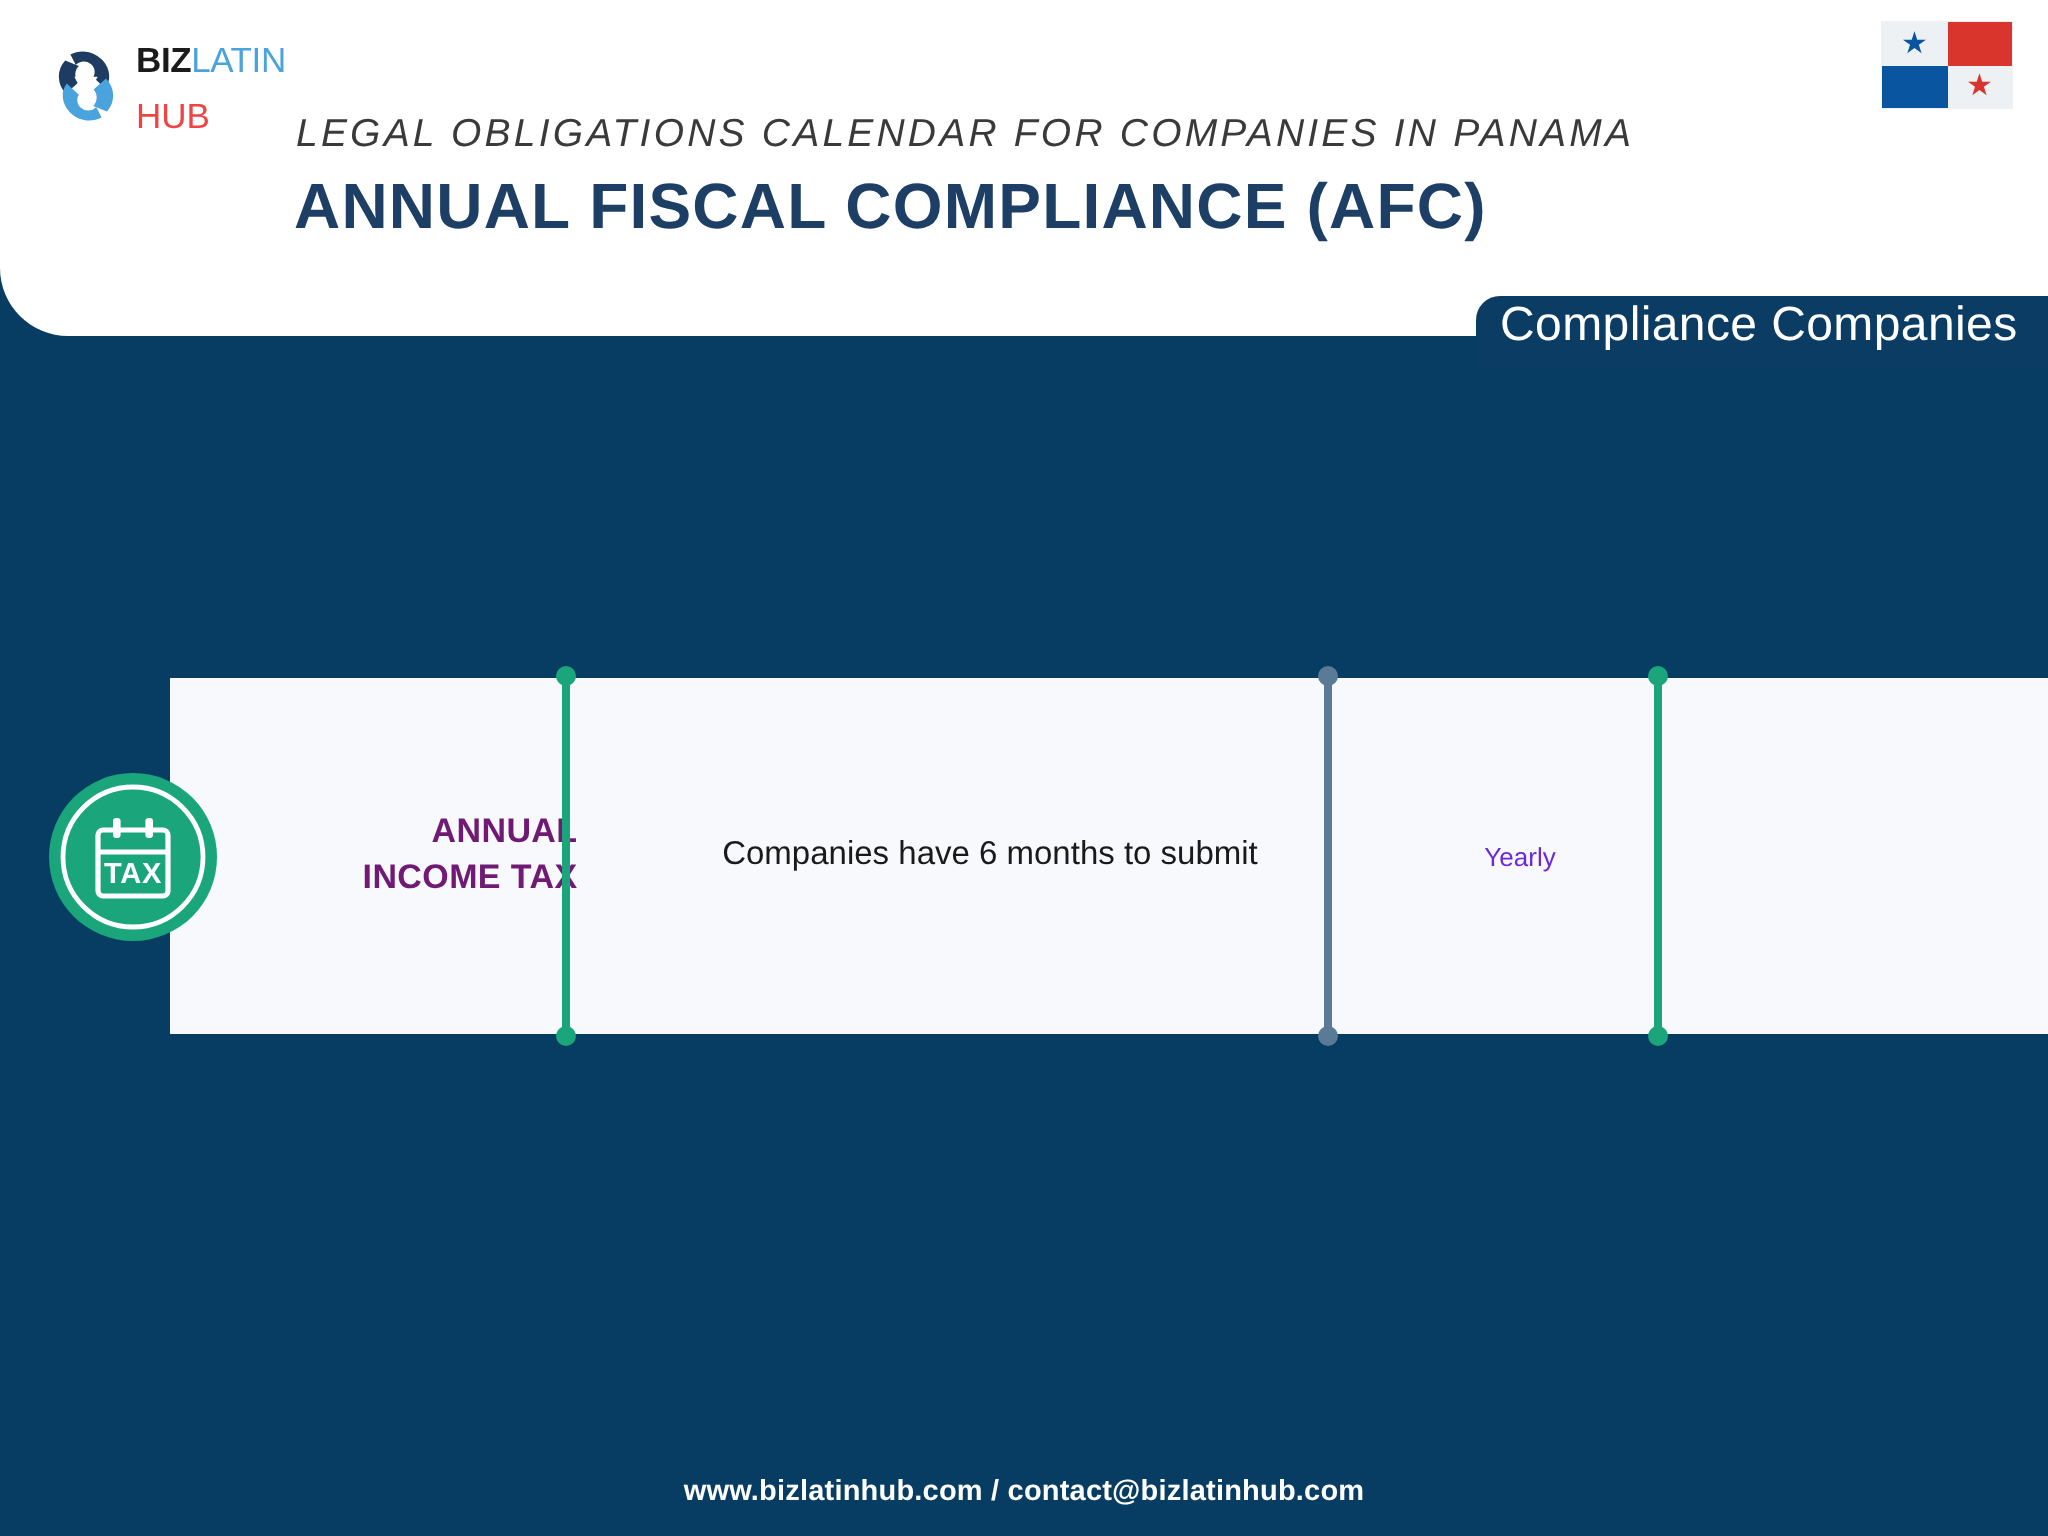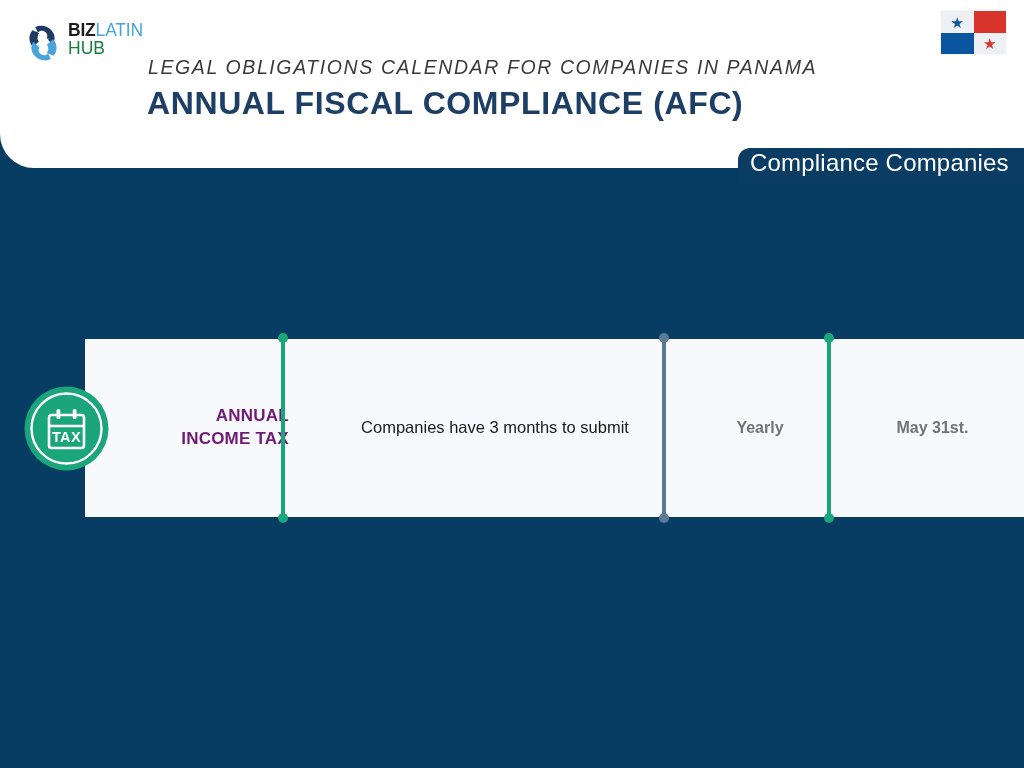--- a/index.html
+++ b/index.html
@@ -56,22 +56,22 @@
     font-size: 17.5px;
     font-weight: 700;
     letter-spacing: -0.2px;
     white-space: nowrap;
   }
   .logo-biz { color: #1b1b1b; }
   .logo-latin { color: #4aa3dd; font-weight: 400; }
   .logo-line2 {
     font-size: 17.5px;
     font-weight: 400;
-    color: #15803d;
-    margin-top: 0;
+    color: #ef4444;
+    margin-top: 10px;
   }
 
   
   #flag {
     position: absolute;
     left: 941px; top: 11px;
     width: 65px; height: 43px;
     display: grid;
     grid-template-columns: 1fr 1fr;
     grid-template-rows: 1fr 1fr;
@@ -181,23 +181,23 @@
     letter-spacing: 0.2px;
     text-align: right;
   }
   #cell-description {
     font-size: 16.5px;
     font-weight: 400;
     color: #1a1a1a;
     line-height: 1.45;
   }
   #cell-frequency, #cell-duedate {
-    font-size: 16px;
-    font-weight: 700;
-    color: #737373;
+    font-size: 13px;
+    font-weight: 400;
+    color: #6d28d9;
   }
 
   
   .divider {
     position: absolute;
     width: 4px;
     top: 331px;
     height: 194px;
   }
   .divider .line {
@@ -280,27 +280,26 @@
   <div id="row-card">
     <div class="cell" id="cell-activity" style="left:60px; width:180px;">
       <span>
         <span>ANNUAL</span><br>
         <span>INCOME TAX</span>
       </span>
     </div>
 
     <div class="cell" id="cell-description" style="left:240px; width:340px;">
       <span>
-        <span>Companies have 3 months to submit</span><br>
+        <span>Companies have 6 months to submit</span><br>
       </span>
     </div>
 
     <div class="cell" id="cell-frequency" style="left:590px; width:170px;">Yearly</div>
 
-    <div class="cell" id="cell-duedate" style="left:760px; width:175px;">May 31st.</div>
   </div>
 
   <div class="divider" style="left:281px;">
     <div class="line" style="background:#1aa67a;"></div>
     <div class="dot top" style="background:#1aa67a;"></div>
     <div class="dot bottom" style="background:#1aa67a;"></div>
   </div>
 
   <div class="divider" style="left:662px;">
     <div class="line" style="background:#5a7a95;"></div>
@@ -317,14 +316,15 @@
   <svg id="tax-icon" viewBox="0 0 85 85" xmlns="http://www.w3.org/2000/svg">
     <circle cx="42.5" cy="42.5" r="42" fill="#1aa67a"></circle>
     <circle cx="42.5" cy="42.5" r="35" fill="none" stroke="#ffffff" stroke-width="2.4"></circle>
     <rect x="25" y="29" width="35" height="33" rx="2.5" fill="none" stroke="#ffffff" stroke-width="2.6"></rect>
     <line x1="25" y1="40" x2="60" y2="40" stroke="#ffffff" stroke-width="2.6"></line>
     <rect x="32.5" y="23" width="3.8" height="10" rx="1.6" fill="#ffffff"></rect>
     <rect x="48.7" y="23" width="3.8" height="10" rx="1.6" fill="#ffffff"></rect>
     <text x="42.5" y="55.5" text-anchor="middle" font-family="Liberation Sans, sans-serif" font-size="14.5" font-weight="700" fill="#ffffff" letter-spacing="0.4">TAX</text>
   </svg>
 
+  <div id="footer">www.bizlatinhub.com / contact@bizlatinhub.com</div>
 
 </div>
 
 </body></html>

